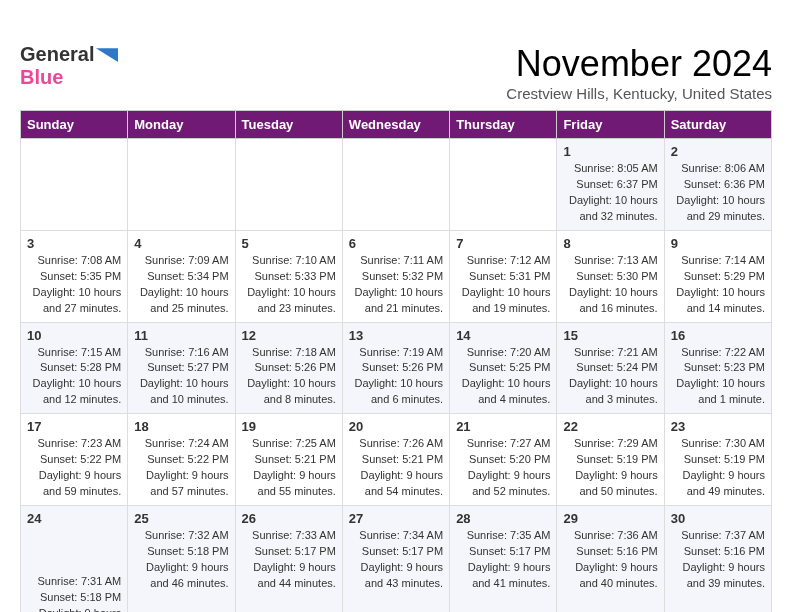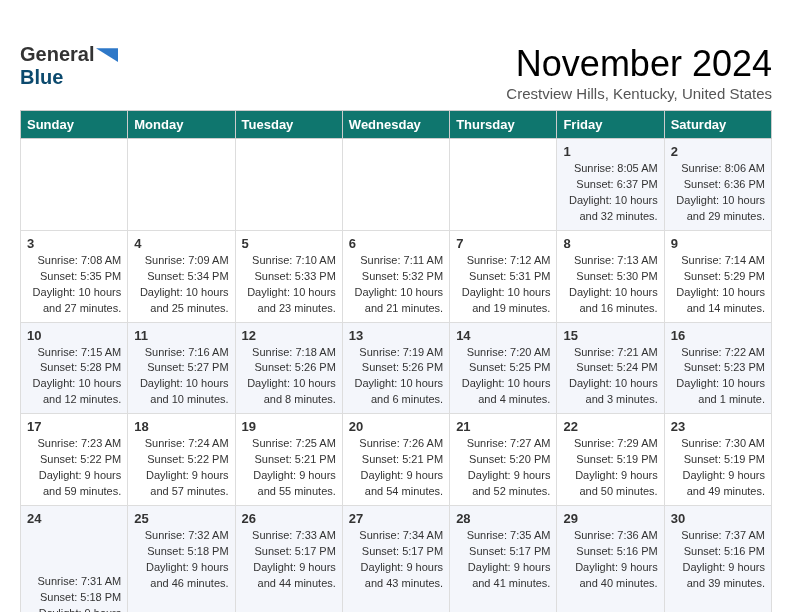--- a/index.html
+++ b/index.html
@@ -42,21 +42,21 @@
     .location {
       font-size: 15px;
       color: #555;
     }
     table {
       width: 100%;
       border-collapse: collapse;
       table-layout: fixed;
     }
     thead tr th {
-      background-color: #0f766e;
+      background-color: #701a75;
       color: #fff;
       font-size: 13px;
       font-weight: bold;
       padding: 6px 6px;
       text-align: left;
       border: 1px solid #ccc;
     }
     tbody tr td {
       vertical-align: top;
       border: 1px solid #ddd;
@@ -93,21 +93,21 @@
 
 <div class="header">
   <div class="logo">
     <div class="logo-line">
       <span style="font-size:20px;font-weight:bold;color:#333;">General</span>
       <svg class="logo-arrow" viewBox="0 0 24 15" fill="none">
         <polygon points="0,0 24,0 24,15" fill="#2e78c8"></polygon>
       </svg>
     </div>
     <div>
-      <span style="font-size:20px;font-weight:bold;color:#0c4a6e;">Blue</span>
+      <span style="font-size:20px;font-weight:bold;color:#ec4899;">Blue</span>
     </div>
   </div>
   <div class="title-section">
     <div class="month-title">November 2024</div>
     <div class="location">Crestview Hills, Kentucky, United States</div>
   </div>
 </div>
 
 <table>
   <thead>

